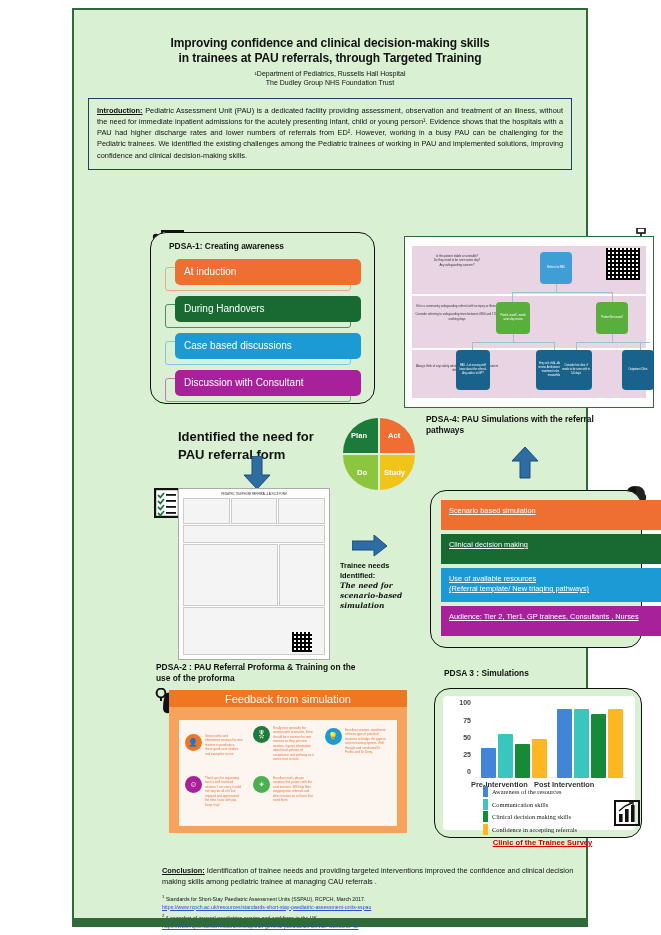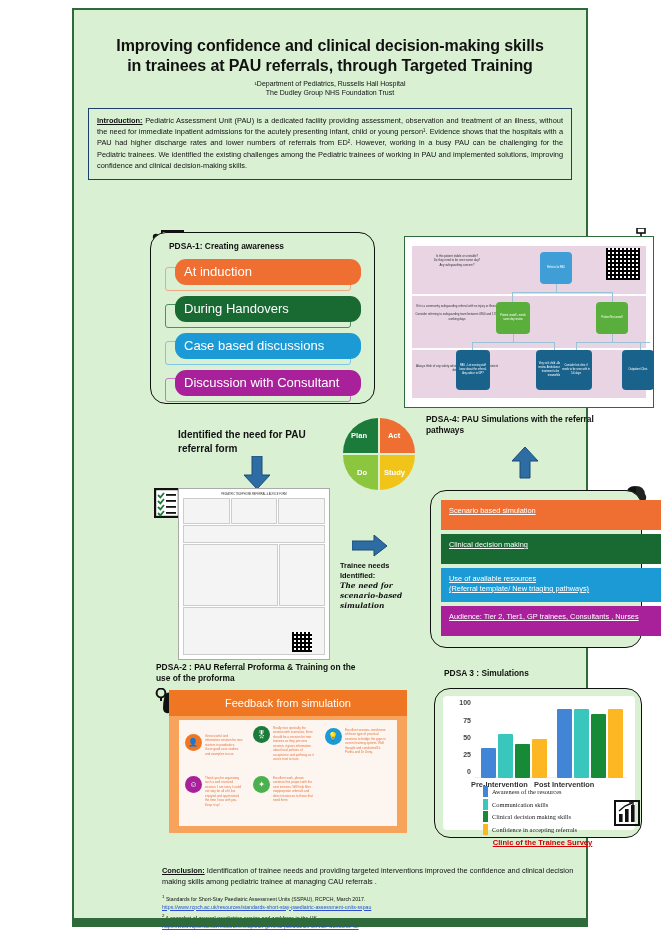--- a/index.html
+++ b/index.html
@@ -12,21 +12,21 @@
   .poster {
     position: absolute;
     left: 72px; top: 8px;
     width: 516px; height: 919px;
     background: #d9f0d3;
     border: 2px solid #2f6b3a;
   }
   
   .title-wrap { text-align: center; padding: 26px 18px 0 18px; }
   .title-main {
-    font-size: 16px; font-weight: bold; color: #111; line-height: 1.28;
+    font-size: 12px; font-weight: bold; color: #111; line-height: 1.28;
     letter-spacing: -0.1px;
   }
   .authors { font-size: 11px; font-weight: bold; color: #111; margin-top: 5px; }
   .affil { font-size: 7px; color: #111; line-height: 1.35; margin-top: 2px; }
 
   
   .intro-box {
     margin: 10px 14px 8px 14px;
     border: 1.4px solid #1d3f6b;
     background: #d9f0d3;
@@ -50,32 +50,32 @@
   }
   #pdsa1-title { position: absolute; left: 18px; top: 8px; }
   .bar-stack { position: absolute; left: 14px; top: 26px; width: 196px; }
   .bar-row { position: relative; height: 34px; margin-bottom: 3px; }
   .bar-outline {
     position: absolute; left: 0; top: 8px; width: 186px; height: 24px;
     border: 1px solid; border-radius: 3px; background: transparent;
   }
   .bar-fill {
     position: absolute; left: 10px; top: 0px; width: 186px; height: 26px;
-    border-radius: 11px; color: #fff; font-size: 13px;
+    border-radius: 5px; color: #fff; font-size: 10px;
     display: flex; align-items: center; padding-left: 9px;
     line-height: 1.15;
   }
   .teacher-icon {
     position: absolute; left: 76px; top: 220px; width: 34px; height: 34px;
   }
 
   
   #need-text {
     position: absolute; left: 104px; top: 418px; width: 160px;
-    font-size: 10px; font-weight: bold; line-height: 1.35; color: #111;
+    font-size: 13px; font-weight: bold; line-height: 1.35; color: #111;
   }
   #need-arrow { position: absolute; left: 168px; top: 446px; }
 
   
   #pdsa-wheel {
     position: absolute; left: 269px; top: 408px; width: 72px; height: 72px;
   }
   .quad { position: absolute; width: 35px; height: 35px; }
   .quad span {
     position: absolute; color: #fff; font-size: 7.6px; font-weight: bold;
@@ -137,21 +137,21 @@
   }
   #pdsa3-title { position: absolute; left: 370px; top: 658px; }
   .brain-icon { position: absolute; left: 549px; top: 474px; width: 24px; height: 26px; }
 
   
   #feedback-box {
     position: absolute; left: 95px; top: 680px; width: 238px; height: 143px;
     background: #f7a35c; border: 0; overflow: hidden;
   }
   #feedback-title {
-    height: 26px; background: #ef7622; color: #fff;
+    height: 17px; background: #ef7622; color: #fff;
     font-size: 11px; display: flex; align-items: center; justify-content: center;
   }
   #feedback-body {
     position: absolute; left: 10px; top: 30px; width: 218px; height: 106px;
     background: #fdf6f0;
     padding: 8px 4px;
   }
   .fb-item { position: absolute; display: flex; gap: 3px; }
   .fb-ic {
     width: 17px; height: 17px; border-radius: 50%; flex: none;

